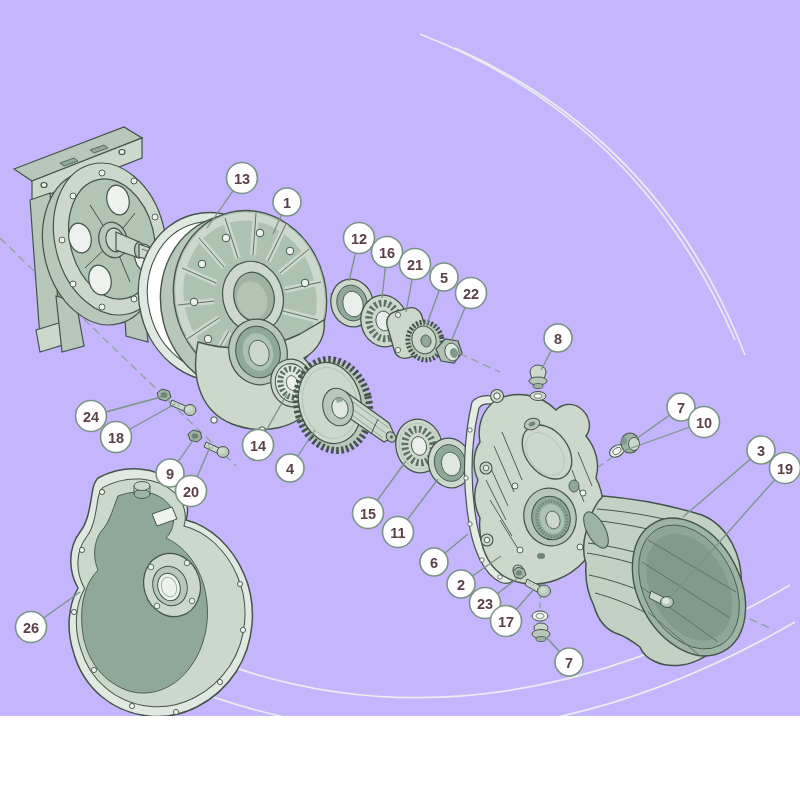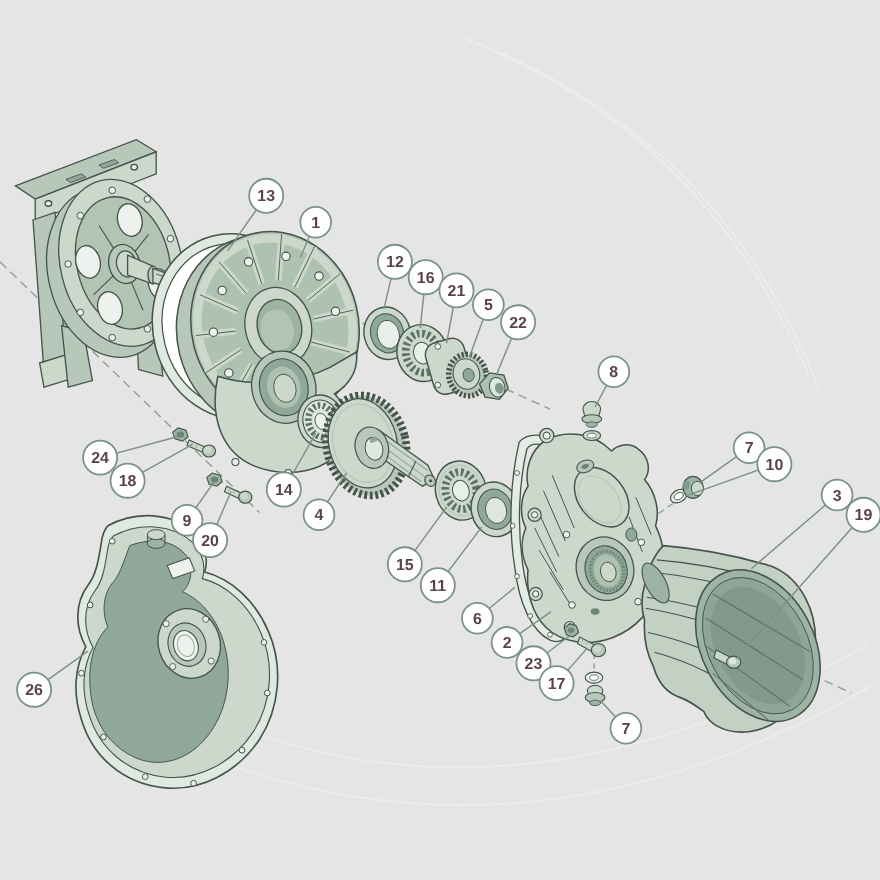--- a/index.html
+++ b/index.html
@@ -1,16 +1,16 @@
 <!DOCTYPE html>
 <html style="--callout: #7a9385; --callout-text: #5b4149; --dash: #8aa396; --faint: #ebeeec;"><head>
 <meta charset="utf-8">
 <style>
   html,body{margin:0;padding:0;background:#ffffff;}
-  #stage{width:800px;height:800px;position:relative;background:#e5e5e5;overflow:hidden;}
+  #stage{width:800px;height:716px;position:relative;background:#c4b5fd;overflow:hidden;}
   svg{display:block;}
   .leader{stroke:var(--callout,#7a9385);stroke-width:1.3;fill:none;}
   .balloon{fill:#ffffff;stroke:var(--callout,#7a9385);stroke-width:1.6;}
   .balloon-num{font:700 14.5px "Liberation Sans",sans-serif;fill:var(--callout-text,#5b4149);
                text-anchor:middle;dominant-baseline:central;}
   .dashline{stroke:var(--dash,#8aa396);stroke-width:1.3;fill:none;stroke-dasharray:8 5;}
   .faint{stroke:var(--faint,#ebeeec);stroke-width:1.6;fill:none;}
   .rib-light{stroke:#ccd8cc;stroke-width:6;}
   .rib-dark{stroke:#44544a;stroke-width:0.8;}
 </style>

